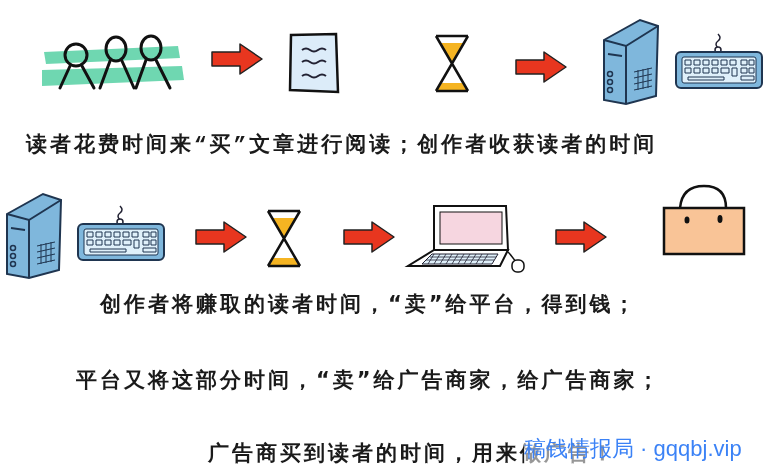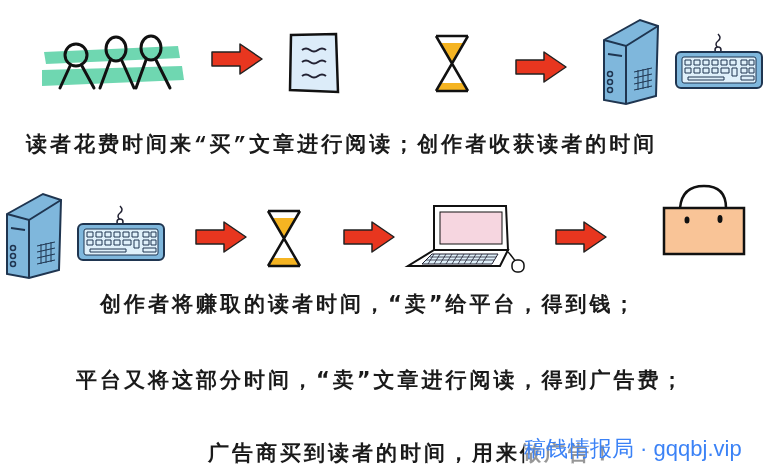--- a/index.html
+++ b/index.html
@@ -169,16 +169,16 @@
 <div class="abs" style="left:660px;top:184px;">
   <svg width="88" height="76" viewBox="0 0 88 76">
     <path d="M20 24 Q22 2 44 2 Q66 2 66 24" fill="none" stroke="#111" stroke-width="2.5"></path>
     <rect x="4" y="24" width="80" height="46" fill="#f9c497" stroke="#111" stroke-width="2.5"></rect>
     <ellipse cx="27" cy="36" rx="2.5" ry="3.5" fill="#111"></ellipse>
     <ellipse cx="60" cy="35" rx="2.5" ry="4" fill="#111"></ellipse>
   </svg>
 </div>
 
 <div class="caption" style="left:100px;top:290px;">创作者将赚取的读者时间，“卖”给平台，得到钱；</div>
-<div class="caption" style="left:76px;top:366px;">平台又将这部分时间，“卖”文章进行阅读，得到广告费；</div>
+<div class="caption" style="left:76px;top:366px;">平台又将这部分时间，“卖”给广告商家，给广告商家；</div>
 <div class="caption" style="left:178px;top:439px;margin-left:30px;">广告商买到读者的时间，用来做广告！</div>
 
 <div class="watermark" style="left:524px;top:434px;">稿钱情报局 · gqqbj.vip</div>
 
 </body></html>

